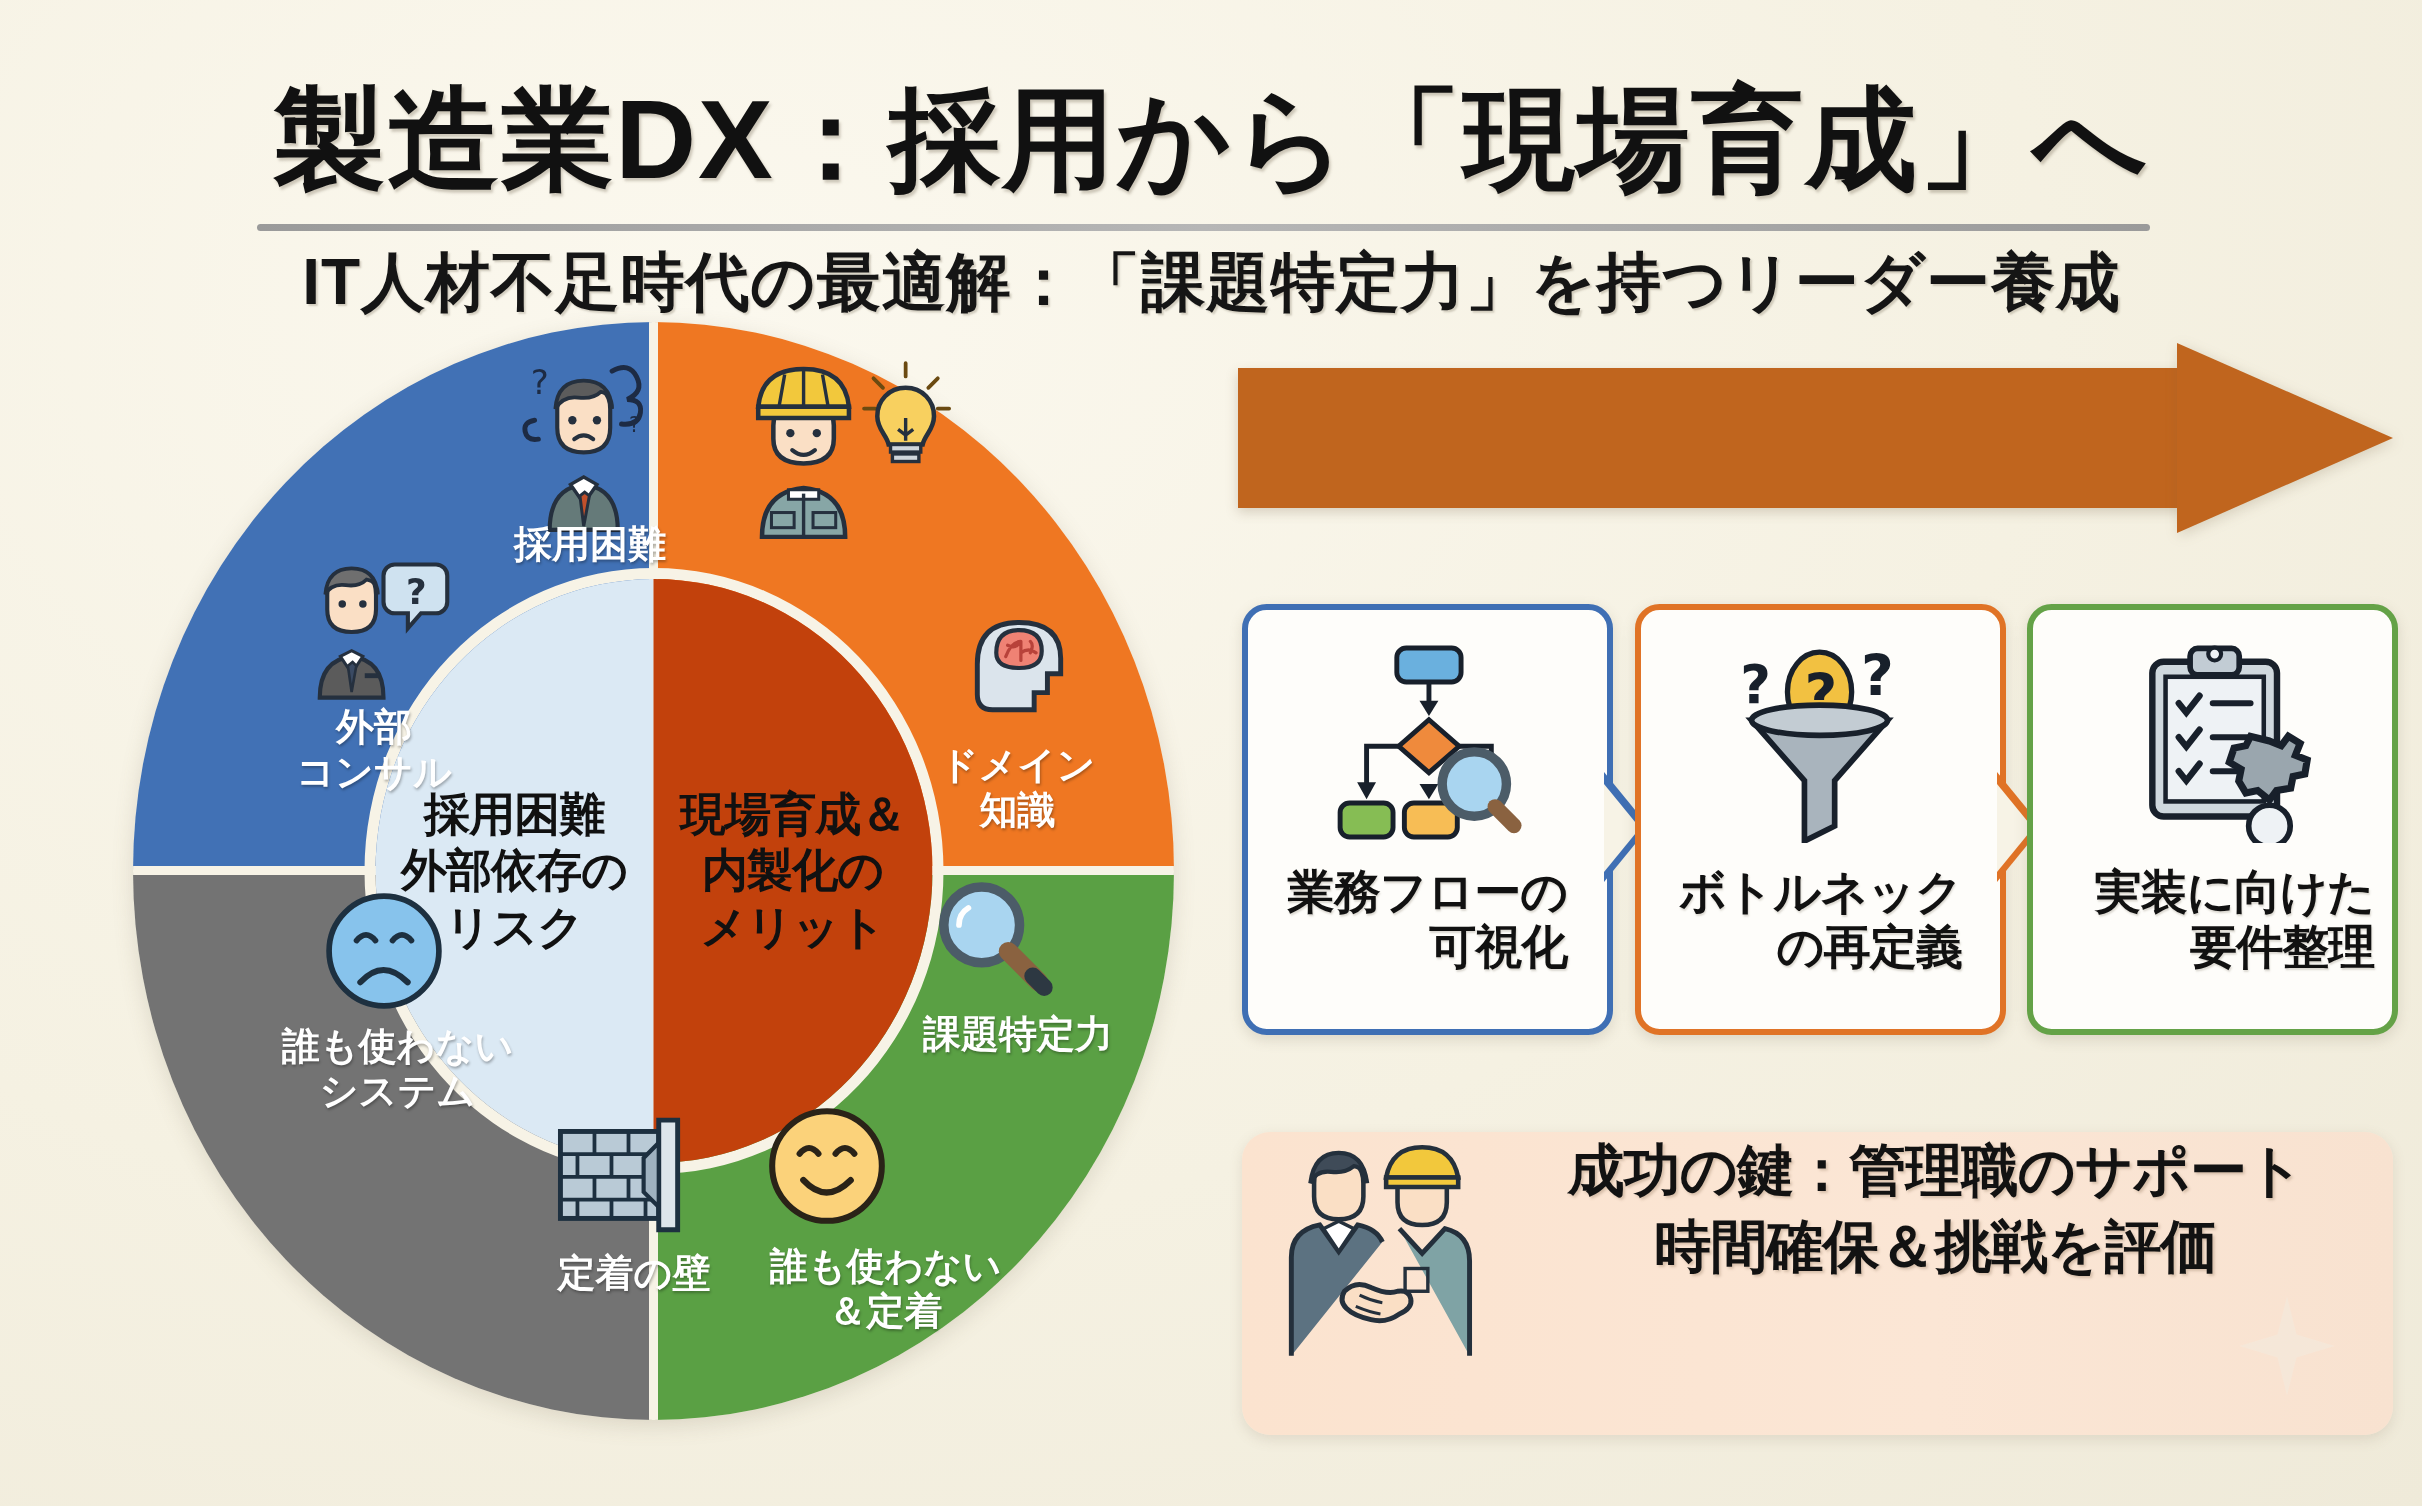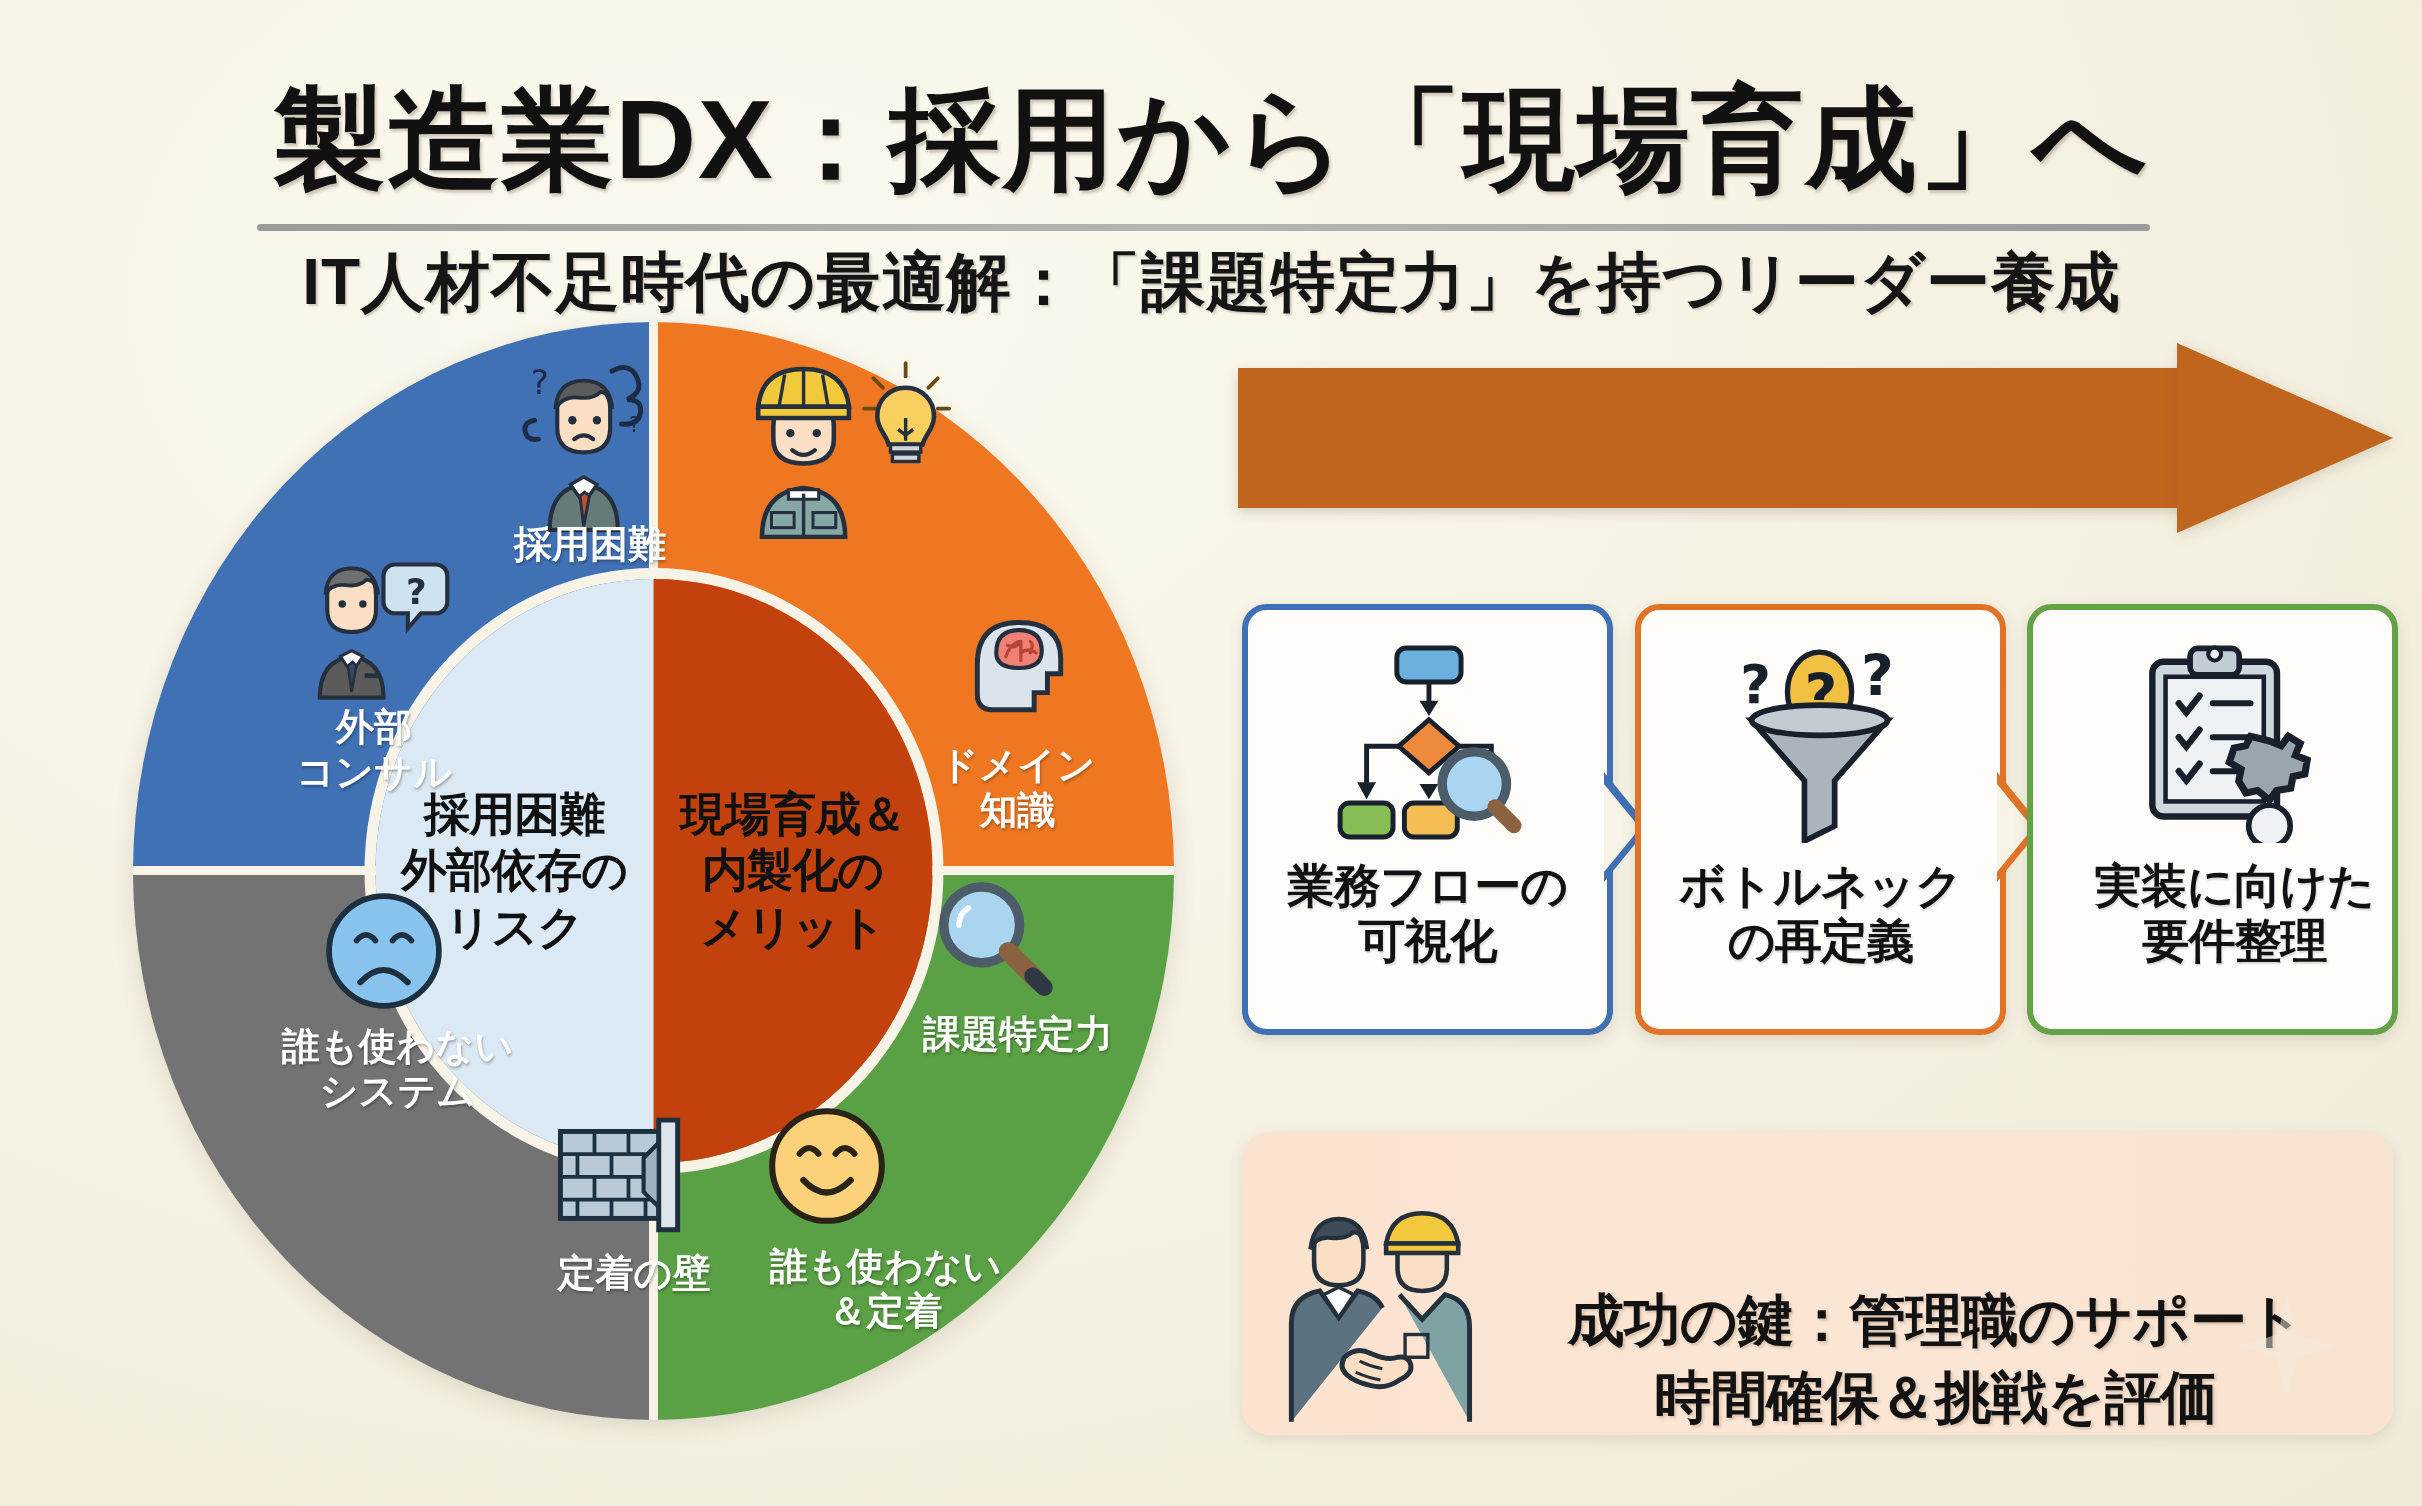--- a/index.html
+++ b/index.html
@@ -111,42 +111,42 @@
     position:absolute;top:0;width:371px;height:431px;
     background:#fefdfa;border-radius:24.6px;box-sizing:border-box;
     box-shadow:0 4.7px 13.2px rgba(110,100,80,.18);
     display:flex;flex-direction:column;align-items:center;
   }
   .card-1{left:0;border:6.6px solid #3f6fb4;}
   .card-2{left:393px;border:6.6px solid #e07326;}
   .card-3{left:785px;border:6.6px solid #64a247;padding-left:44px;}
   .card-icon{margin-top:21px;height:220px;display:flex;align-items:center;justify-content:center;}
   .card-label{
-    margin-top:8px;text-align:center;font-size:47px;font-weight:bold;color:#111;
+    margin-top:14px;text-align:right;font-size:47px;font-weight:bold;color:#111;
     line-height:1.16;white-space:pre-line;letter-spacing:-0.9px;
     text-shadow:0.9px 1.9px 1.9px rgba(120,110,90,.25);
   }
   .chev{position:absolute;top:168px;width:0;height:0;
         border-top:55px solid transparent;border-bottom:55px solid transparent;}
   .chev-1{left:362px;border-left:45px solid #3f6fb4;}
   .chev-2{left:755px;border-left:45px solid #e07326;}
   .chev-mask-1{position:absolute;left:362px;top:180px;width:0;height:0;
     border-top:44px solid transparent;border-bottom:44px solid transparent;
     border-left:36px solid #f7f3e6;}
   .chev-mask-2{position:absolute;left:755px;top:180px;width:0;height:0;
     border-top:44px solid transparent;border-bottom:44px solid transparent;
     border-left:36px solid #f7f3e6;}
 
   
   .key-panel{
     position:absolute;left:1242px;top:1132px;width:1151px;height:303px;
     background:linear-gradient(to right,#fbe3cf,#fbe6d5 60%,#f8e2d0);
     border-radius:28px;
     box-shadow:0 4.7px 13.2px rgba(120,100,80,.15);
-    display:flex;align-items:flex-end;
+    display:flex;align-items:flex-start;
   }
   .key-icon{width:274px;display:flex;align-items:center;justify-content:center;}
   .key-text{
     flex:1;text-align:center;font-size:57px;font-weight:bold;color:#121212;
     line-height:1.34;white-space:pre-line;letter-spacing:-0.9px;
     text-shadow:1.9px 1.9px 2.8px rgba(120,90,60,.28);
     padding-right:38px;
   }
   .sparkle{position:absolute;right:49px;bottom:32px;opacity:.5;}
 </style>

